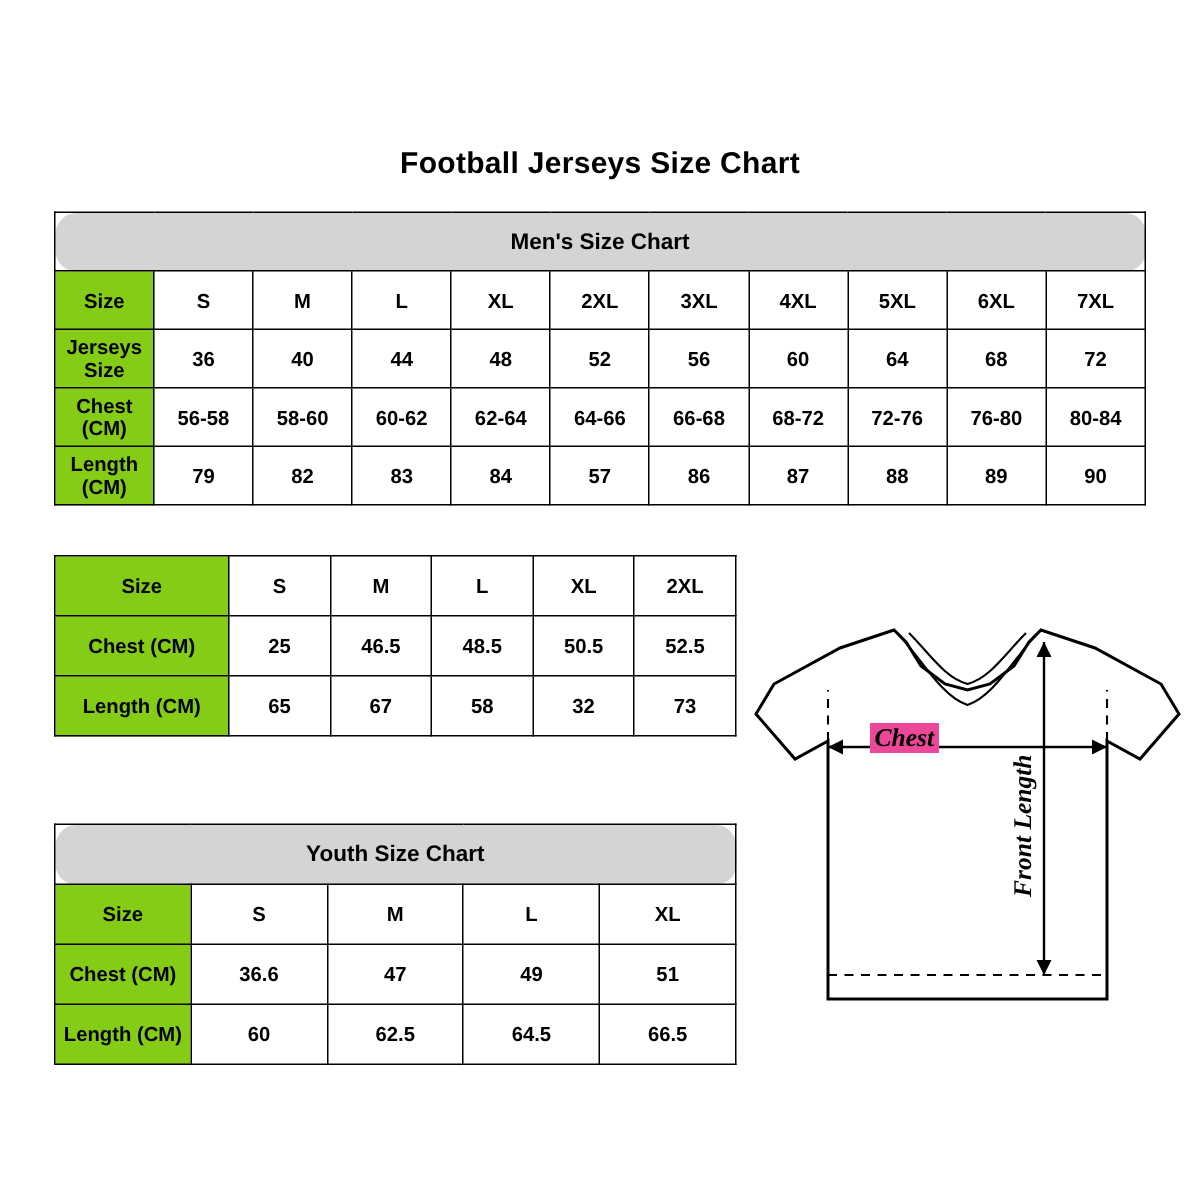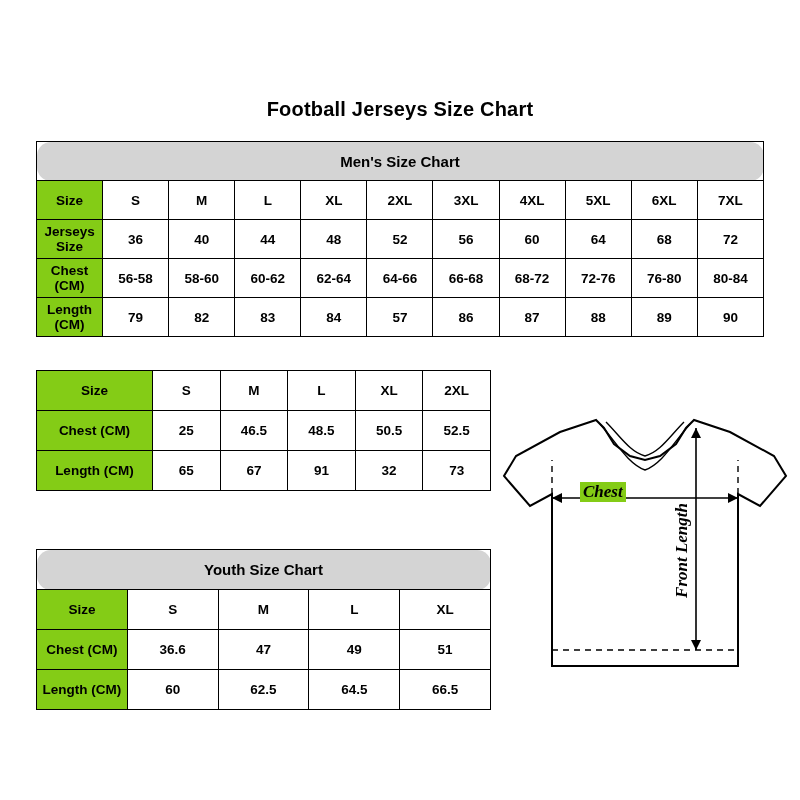--- a/index.html
+++ b/index.html
@@ -96,21 +96,21 @@
     height: 300px;
   }
   .label-chest {
     position: absolute;
     left: 580px;
     top: 482px;
     font-family: "Liberation Serif", serif;
     font-style: italic;
     font-weight: bold;
     font-size: 17px;
-    background: #84cc16;
+    background: #ec4899;
     padding: 0 3px;
   }
   .label-frontlength {
     position: absolute;
     left: 672px;
     top: 500px;
     font-family: "Liberation Serif", serif;
     font-style: italic;
     font-weight: bold;
     font-size: 17px;
@@ -203,21 +203,21 @@
         <td>25</td>
         <td>46.5</td>
         <td>48.5</td>
         <td>50.5</td>
         <td>52.5</td>
       </tr>
       <tr>
         <td class="rowlabel">Length (CM)</td>
         <td>65</td>
         <td>67</td>
-        <td>91</td>
+        <td>58</td>
         <td>32</td>
         <td>73</td>
       </tr>
     </tbody>
   </table>
 
   <table class="chart" id="youth-table">
     <tbody>
       <tr>
         <td class="header" colspan="5">Youth Size Chart</td>

